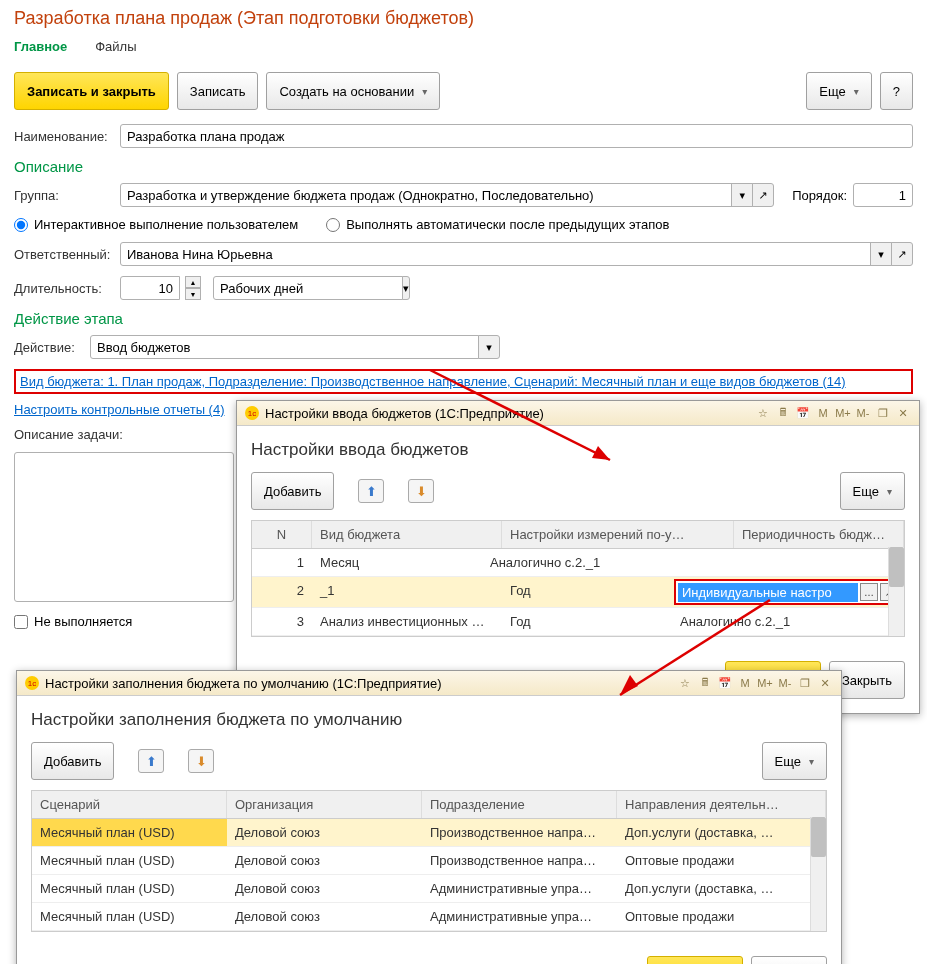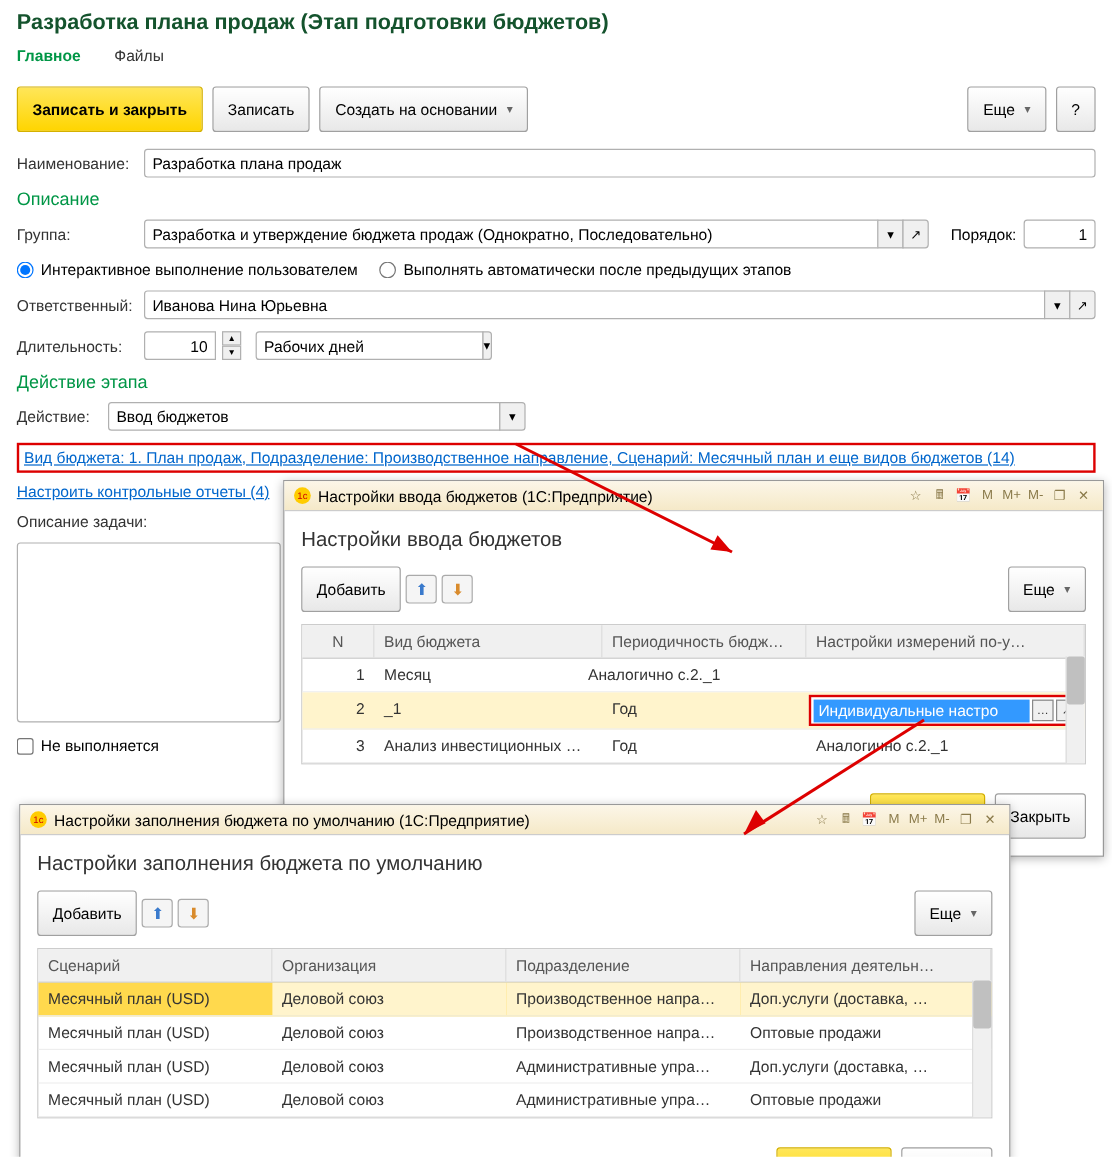--- a/index.html
+++ b/index.html
@@ -1,35 +1,35 @@
 <!DOCTYPE html>
 <html><head>
 <meta charset="utf-8">
 <style>
 * { box-sizing: border-box; margin: 0; padding: 0; font-family: Arial, sans-serif; font-size: 13px; }
 body { background: #fff; width: 927px; height: 964px; position: relative; }
 
 .main-window { padding: 8px 14px; }
-.page-title { font-size: 18px; color: #14532d; margin-bottom: 10px; font-weight: bold; }
+.page-title { font-size: 18px; color: #c2410c; margin-bottom: 10px; font-weight: normal; }
 .tabs { display: flex; gap: 28px; border-bottom: 0; margin-bottom: 14px; }
 .tab { color: #333; cursor: pointer; padding-bottom: 4px; }
 .tab.active { color: #009646; font-weight: bold; }
 
 .toolbar { display: flex; align-items: center; gap: 8px; margin-bottom: 14px; }
 .btn { border: 1px solid #a0a0a0; background: linear-gradient(#fff, #e8e8e8); padding: 4px 12px; border-radius: 3px; cursor: pointer; display: inline-flex; align-items: center; gap: 4px; height: 38px; }
 .btn-yellow { background: linear-gradient(#ffe659, #ffd500); border-color: #d4b000; font-weight: bold; }
 .btn-drop::after { content: "▾"; font-size: 10px; margin-left: 4px; color: #666; }
 .spacer { flex: 1; }
 
 .field-row { display: flex; align-items: center; gap: 6px; margin-bottom: 10px; }
 .field-label { color: #333; min-width: 100px; }
 .field-input { border: 1px solid #b0b0b0; border-radius: 3px; padding: 3px 6px; height: 24px; flex: 1; background: #fff; }
 .field-input-small { width: 60px; text-align: right; flex: none; }
 .section-title { color: #009646; font-size: 15px; margin: 10px 0 8px; }
-.radio-row { display: flex; align-items: flex-start; gap: 18px; margin-bottom: 10px; }
+.radio-row { display: flex; align-items: flex-start; gap: 28px; margin-bottom: 10px; }
 .radio-item { display: flex; align-items: center; gap: 6px; }
 input[type=radio] { width: 14px; height: 14px; }
 input[type=checkbox] { width: 14px; height: 14px; }
 
 .input-group { display: flex; flex: 1; }
 .input-group .field-input { border-radius: 3px 0 0 3px; }
 .icon-btn { border: 1px solid #b0b0b0; background: #f0f0f0; width: 22px; height: 24px; display: flex; align-items: center; justify-content: center; cursor: pointer; margin-left: -1px; font-size: 11px; }
 .icon-btn:last-child { border-radius: 0 3px 3px 0; }
 
 .link { color: #0066cc; text-decoration: underline; cursor: pointer; }
@@ -37,21 +37,21 @@
 
 .textarea { width: 220px; height: 150px; border: 1px solid #b0b0b0; border-radius: 3px; resize: none; }
 
 
 .dialog { position: absolute; background: #fff; border: 1px solid #999; box-shadow: 0 2px 8px rgba(0,0,0,0.3); }
 .dialog-title { background: linear-gradient(#fcf6e8, #f5e9c8); padding: 4px 8px; display: flex; align-items: center; gap: 6px; font-size: 12px; border-bottom: 1px solid #ccc; }
 .dialog-title-icons { display: flex; gap: 4px; margin-left: auto; }
 .title-icon { width: 16px; height: 16px; display: flex; align-items: center; justify-content: center; font-size: 11px; cursor: pointer; color: #8a7a4a; }
 .dialog-body { padding: 14px; }
 .dialog-heading { font-size: 17px; color: #333; margin-bottom: 12px; }
-.dialog-toolbar { display: flex; gap: 4px; margin-bottom: 10px; align-items: center; }
+.dialog-toolbar { display: flex; gap: 24px; margin-bottom: 10px; align-items: center; }
 .arrow-btn { border: 1px solid #aaa; background: #f5f5f5; width: 26px; height: 24px; cursor: pointer; display: flex; align-items: center; justify-content: center; border-radius: 3px; }
 .arrow-up { color: #3a7acc; font-size: 13px; }
 .arrow-down { color: #d98b2c; font-size: 13px; }
 
 .grid { border: 1px solid #ccc; }
 .grid-header { display: flex; background: #f0f0f0; border-bottom: 1px solid #ccc; }
 .grid-header-cell { padding: 6px 8px; border-right: 1px solid #ddd; color: #555; }
 .grid-row { display: flex; border-bottom: 1px solid #eee; }
 .grid-row.selected { background: #fff4cc; }
 .grid-cell { padding: 6px 8px; color: #333; overflow: hidden; white-space: nowrap; text-overflow: ellipsis; }
@@ -146,21 +146,21 @@
     <div class="input-group" style="flex:none;width:170px;margin-left:6px">
       <input class="field-input" value="Рабочих дней" style="">
       <div class="icon-btn">▾</div>
     </div>
   </div>
 
   <div class="section-title">Действие этапа</div>
 
   <div class="field-row">
     <span class="field-label" style="min-width:70px">Действие:</span>
-    <div class="input-group" style="flex:none;width:348px">
+    <div class="input-group" style="flex:none;width:410px">
       <input class="field-input" value="Ввод бюджетов" style="">
       <div class="icon-btn">▾</div>
     </div>
   </div>
 
   <div class="red-box">
     <span class="link">Вид бюджета: 1. План продаж, Подразделение: Производственное направление, Сценарий: Месячный план и еще видов бюджетов (14)</span>
   </div>
 
   <div style="margin-bottom:10px">
@@ -207,22 +207,22 @@
       <button class="arrow-btn">
           <span class="arrow-down">⬇</span>
         </button>
       <div class="spacer"></div>
       <button class="btn btn-drop">Еще</button>
     </div>
     <div class="grid" style="position:relative">
       <div class="grid-header">
         <div class="grid-header-cell" style="width:60px;text-align:center">N</div>
         <div class="grid-header-cell" style="width:190px">Вид бюджета</div>
+        <div class="grid-header-cell" style="flex:1">Настройки измерений по-у…</div>
         <div class="grid-header-cell" style="width:170px">Периодичность бюдж…</div>
-        <div class="grid-header-cell" style="flex:1">Настройки измерений по-у…</div>
       </div>
       <div class="grid-row">
         <div class="grid-cell" style="width:60px;text-align:right">1</div>
         <div class="grid-cell" style="width:170px">Месяц</div>
         <div class="grid-cell" style="flex:1">Аналогично с.2._1</div>
       </div>
       <div class="grid-row selected">
         <div class="grid-cell" style="width:60px;text-align:right">2</div>
         <div class="grid-cell" style="width:190px">_1</div>
         <div class="grid-cell" style="width:170px">Год</div>

